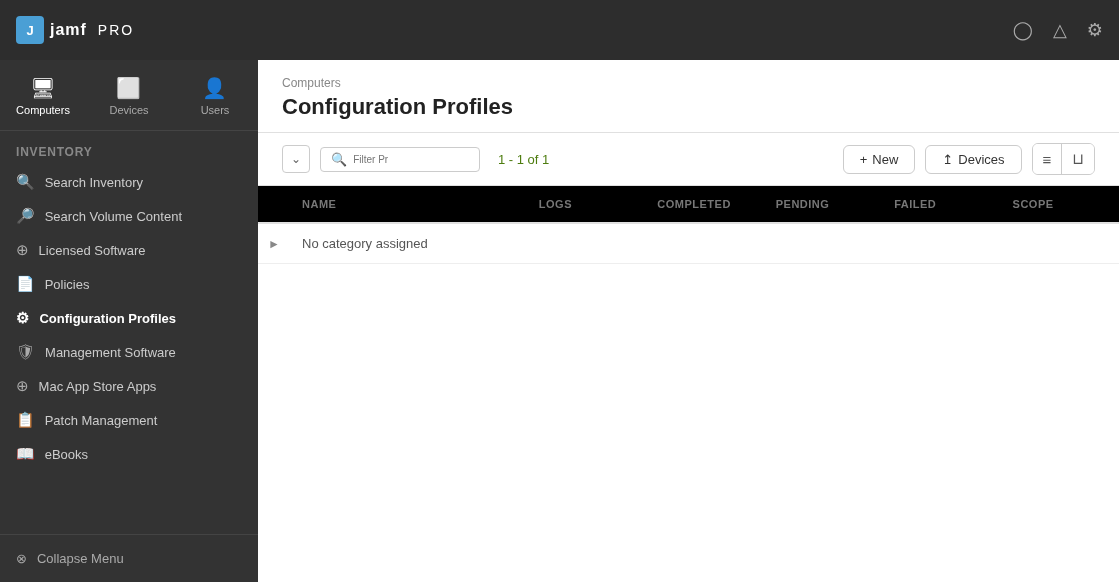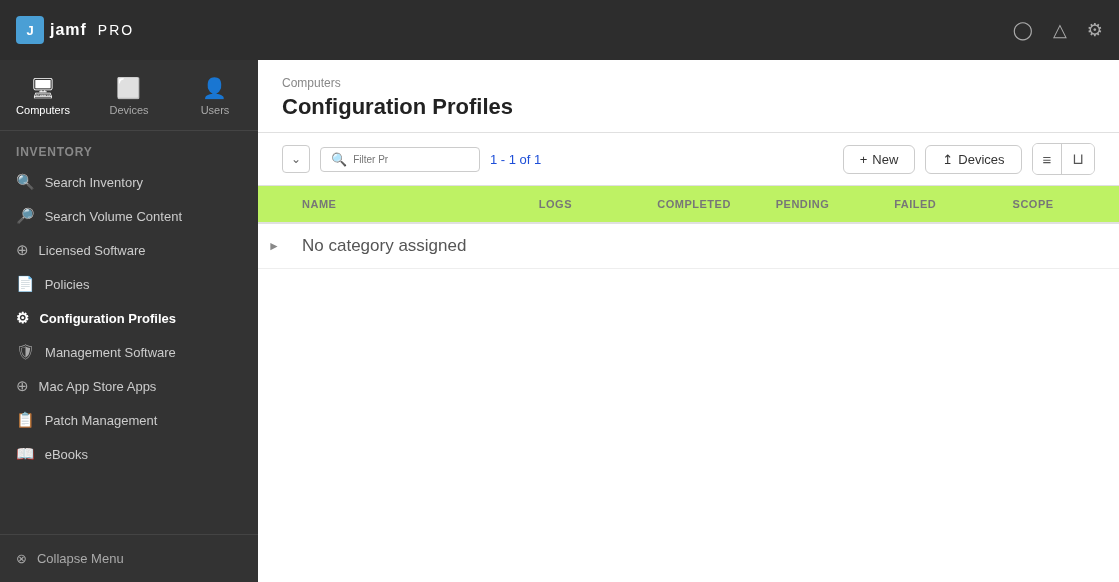--- a/index.html
+++ b/index.html
@@ -157,22 +157,22 @@
     .filter-input {
       border: none;
       outline: none;
       font-size: 10px;
       color: #a16207;
       background: transparent;
       width: 100px;
     }
     .page-count {
       font-size: 13px;
-      color: #1d4ed8;
-      margin-left: 0;
+      color: #4d7c0f;
+      margin-left: 8px;
     }
     .toolbar-spacer { flex: 1; }
     .btn-new {
       display: flex;
       align-items: center;
       gap: 5px;
       padding: 6px 16px;
       background: #fff;
       border: 1px solid #ccc;
       border-radius: 6px;
@@ -212,21 +212,21 @@
 
     
     .table-container {
       flex: 1;
       overflow-y: auto;
       background: #fff;
     }
     .table-header {
       display: grid;
       grid-template-columns: 32px 2fr 1fr 1fr 1fr 1fr 1fr;
-      background: #bef264;
+      background: #000000;
       border-bottom: 2px solid #e0e0e0;
       padding: 8px 0;
     }
     .th {
       font-size: 11px;
       font-weight: 600;
       color: #777;
       text-transform: uppercase;
       letter-spacing: 0.5px;
       padding: 4px 12px;
@@ -234,21 +234,21 @@
     .table-row-group {
       border-bottom: 1px solid #eee;
     }
     .table-row {
       display: grid;
       grid-template-columns: 32px 2fr 1fr 1fr 1fr 1fr 1fr;
       align-items: center;
       padding: 12px 0;
     }
     .td {
-      font-size: 17px;
+      font-size: 13px;
       color: #333;
       padding: 0 12px;
     }
     .td.no-category {
       color: #555;
       font-style: normal;
     }
     .expand-btn {
       display: flex;
       align-items: center;

